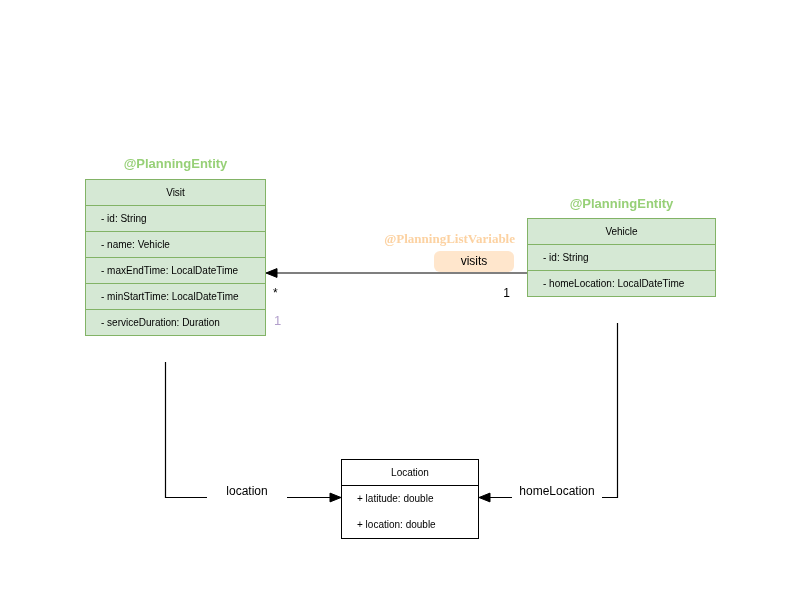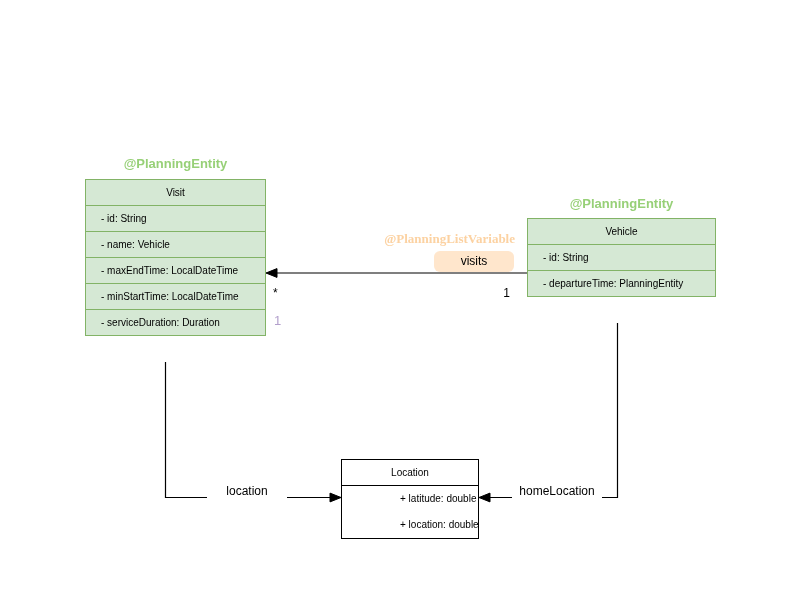--- a/index.html
+++ b/index.html
@@ -55,21 +55,21 @@
   .uml-green .hdr { border-bottom: 1px solid var(--green-stroke, #82b366); }
   .uml-white .hdr { border-bottom: 1px solid #000000; }
   .uml-class .row {
     height: 25px;
     padding-left: 15px;
     white-space: nowrap;
     overflow: hidden;
   }
   .uml-green .row { border-bottom: 1px solid var(--green-stroke, #82b366); }
   .uml-green .row:last-child { border-bottom: none; }
-  .uml-white .row { height: 26px; line-height: 26px; border-bottom: none; margin-left: 43px; }
+  .uml-white .row { height: 26px; line-height: 26px; border-bottom: none; }
 
   .edge-label {
     position: absolute;
     font-size: 12px;
     text-align: center;
     background: #ffffff;
     white-space: nowrap;
   }
   .visits-chip {
     position: absolute;
@@ -126,21 +126,21 @@
     <div class="row">- name: Vehicle</div>
     <div class="row">- maxEndTime: LocalDateTime</div>
     <div class="row">- minStartTime: LocalDateTime</div>
     <div class="row">- serviceDuration: Duration</div>
   </div>
 
   <div class="stereotype stereo-green" style="left:527px; top:196px; width:189px;">@PlanningEntity</div>
   <div class="uml-class uml-green" style="left:527px; top:218px; width:189px;">
     <div class="hdr">Vehicle</div>
     <div class="row">- id: String</div>
-    <div class="row">- departureTime: PlanningEntity</div>
+    <div class="row">- homeLocation: LocalDateTime</div>
   </div>
 
   <div class="uml-class uml-white" style="left:341px; top:459px; width:138px;">
     <div class="hdr">Location</div>
     <div class="row">+ latitude: double</div>
     <div class="row">+ location: double</div>
   </div>
 
   <div class="stereotype stereo-orange" style="left:330px; top:231px; width:185px;">@PlanningListVariable</div>
   <div class="visits-chip">visits</div>

